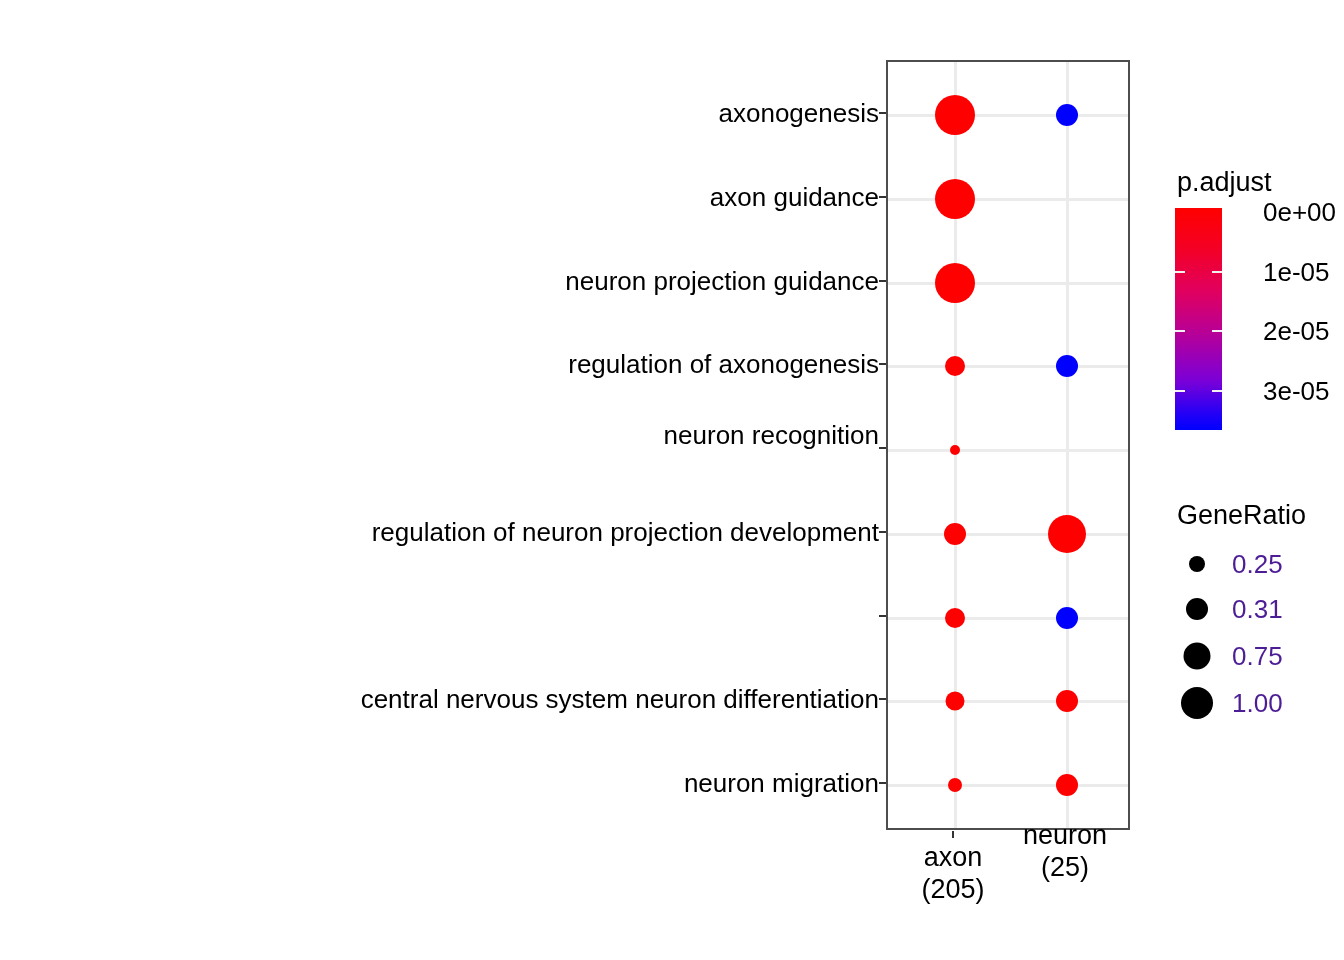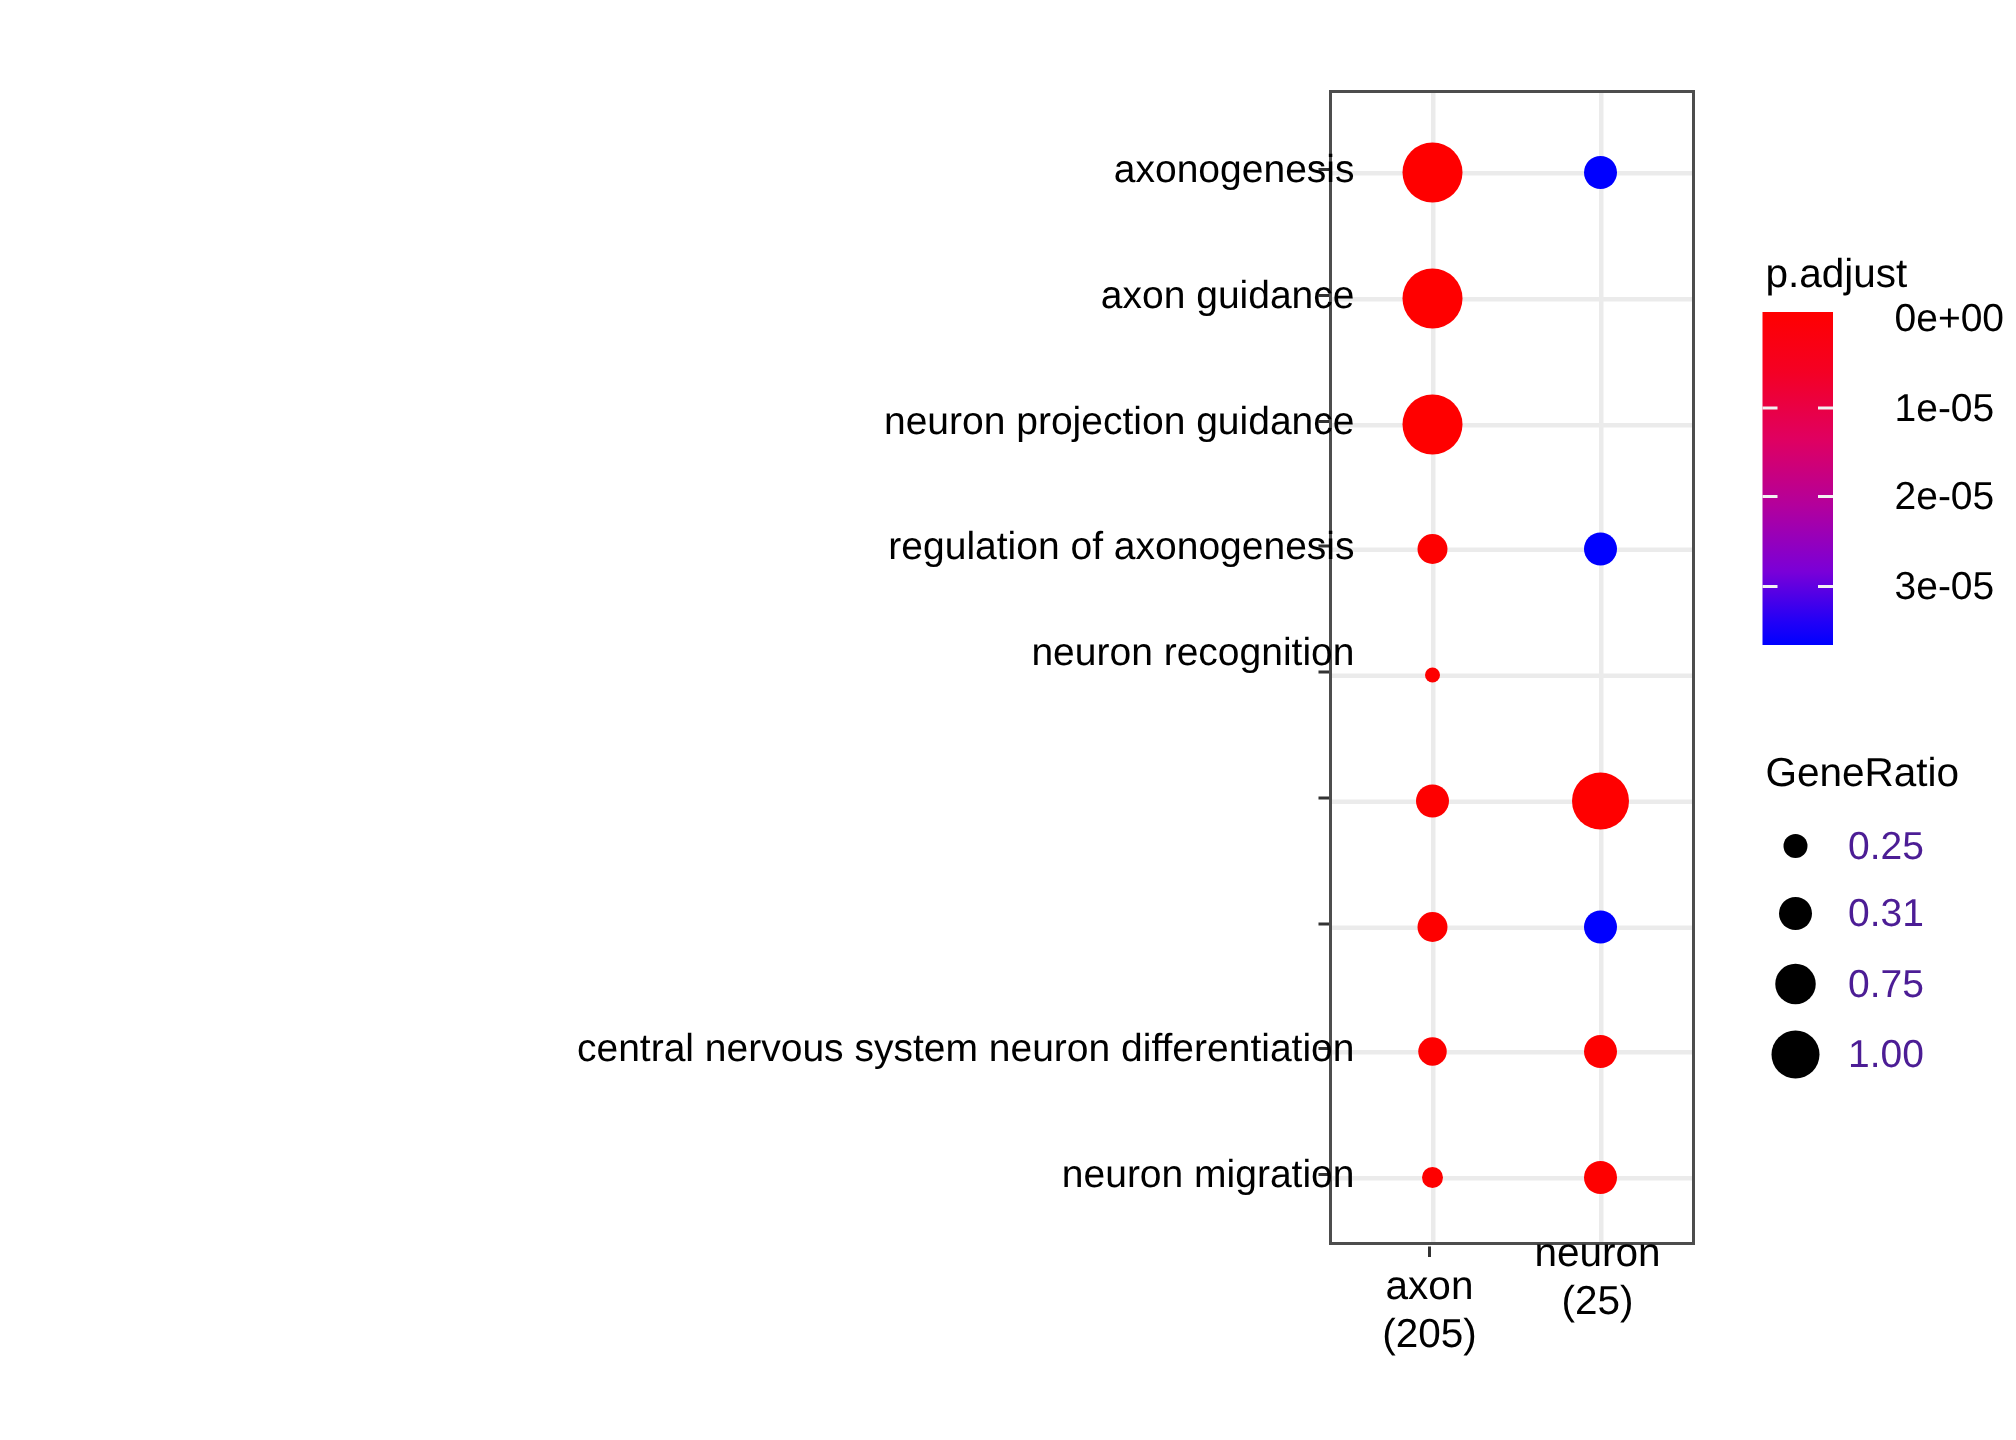--- a/index.html
+++ b/index.html
@@ -62,21 +62,20 @@
   }
   .ylabel-wrap {
     position: absolute;
     left: 0;
     width: 879px;
     text-align: right;
     font-size: 26px;
     color: #000000;
     white-space: nowrap;
     transform: translateY(-50%);
-    margin-left: 24px;
   }
   .xlabel {
     position: absolute;
     text-align: center;
     font-size: 27px;
     color: #000000;
     line-height: 1.18;
     transform: translateX(-50%);
     white-space: nowrap;
   }
@@ -186,20 +185,21 @@
   <div class="ytick" style="left:879px; top:531px;"></div>
   <div class="ytick" style="left:879px; top:615px;"></div>
   <div class="ytick" style="left:879px; top:698px;"></div>
   <div class="ytick" style="left:879px; top:782px;"></div>
 
   <div class="ylabel-wrap" style="top:113px;"><span>axonogenesis</span></div>
   <div class="ylabel-wrap" style="top:197px;"><span>axon guidance</span></div>
   <div class="ylabel-wrap" style="top:281px;"><span>neuron projection guidance</span></div>
   <div class="ylabel-wrap" style="top:364px;"><span>regulation of axonogenesis</span></div>
   <div class="ylabel-wrap" style="top:435px;"><span>neuron recognition</span></div>
+  <div class="ylabel-wrap" style="top:532px;"><span>regulation of neuron projection development</span></div>
   <div class="ylabel-wrap" style="top:699px;"><span>central nervous system neuron differentiation</span></div>
   <div class="ylabel-wrap" style="top:783px;"><span>neuron migration</span></div>
 
   <div class="xtick" style="left:952px;  top:831px;"></div>
   <div class="xtick" style="left:1064px; top:831px;"></div>
 
   <div class="xlabel" style="left:953px; top:842px;">
     <div>axon</div>
     <div>(205)</div>
   </div>

